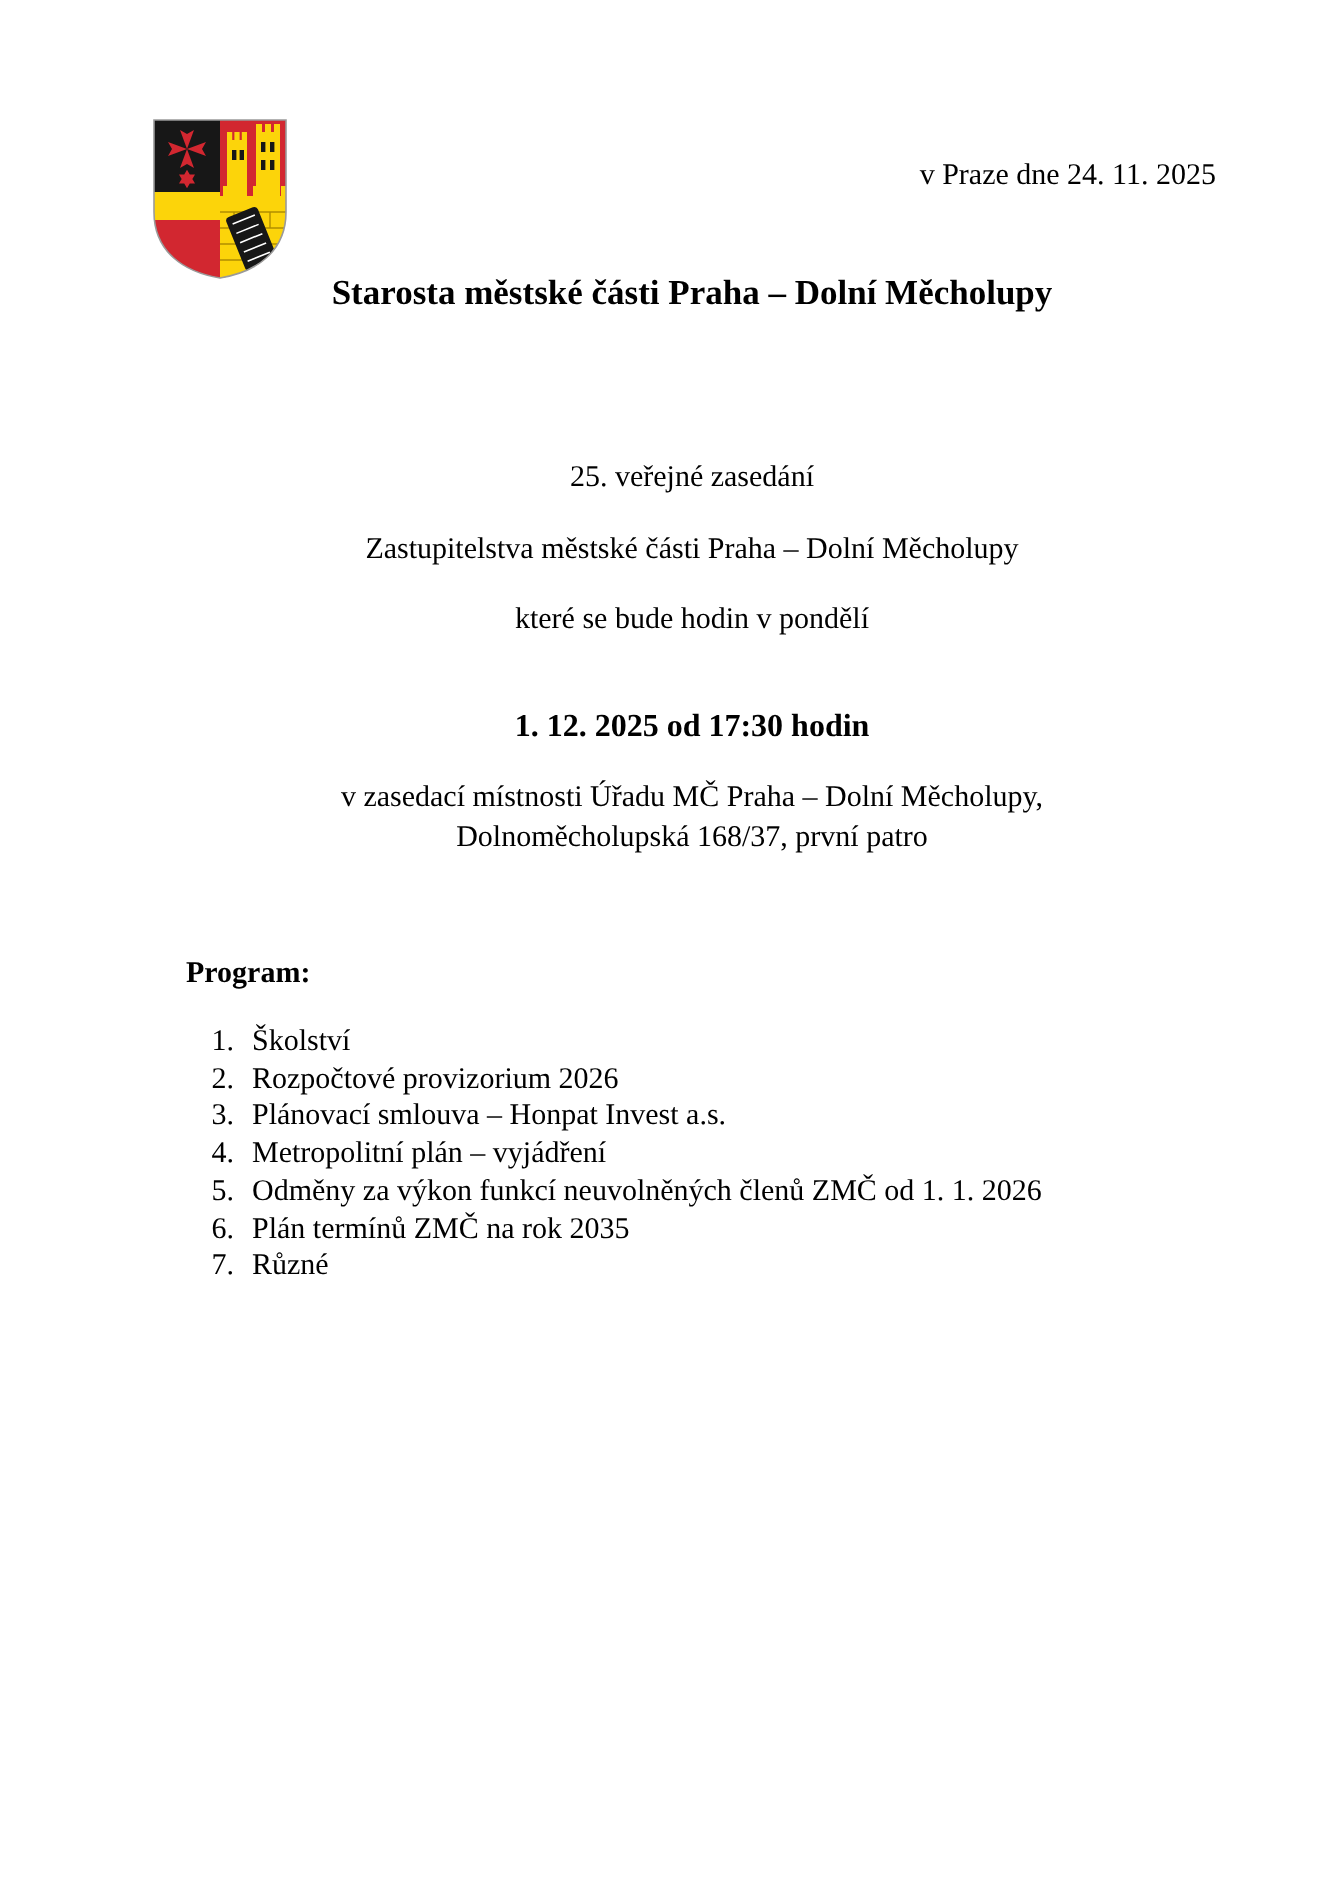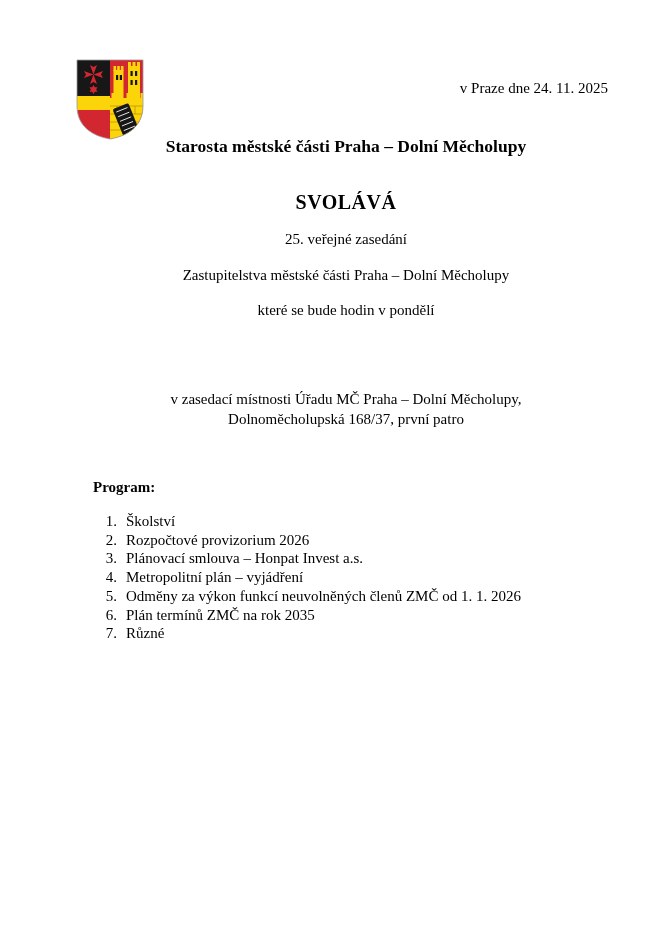--- a/index.html
+++ b/index.html
@@ -84,24 +84,24 @@
 
         <path transform="translate(18.5 31.5)" d="M0 -4.6 L4 2.3 L-4 2.3 Z M0 4.6 L-4 -2.3 L4 -2.3 Z" fill="#d22730"></path>
       </g>
       <path d="M2 2 H68 V48 C68 68 53 78 35 81 C17 78 2 68 2 48 Z" fill="none" stroke-width="0.8" stroke="#9a9a9a"></path>
     </svg>
   </div>
 
   <div class="date-line">v Praze dne 24. 11. 2025</div>
 
   <div class="center title">Starosta městské části Praha – Dolní Měcholupy</div>
-  <div class="center svolava">SVOLÁVÁ</div>
   <div class="center session">25. veřejné zasedání</div>
   <div class="center assembly">Zastupitelstva městské části Praha – Dolní Měcholupy</div>
   <div class="center day-line">které se bude hodin v pondělí</div>
+  <div class="center datetime">1. 12. 2025 od 17:30 hodin</div>
   <div class="center venue1">v zasedací místnosti Úřadu MČ Praha – Dolní Měcholupy,</div>
   <div class="center venue2">Dolnoměcholupská 168/37, první patro</div>
 
   <div class="program-label">Program:</div>
   <div class="program-list">
     <div class="program-item">
       <span class="num">1.</span>
       <span class="txt">Školství</span>
     </div>
     <div class="program-item">

